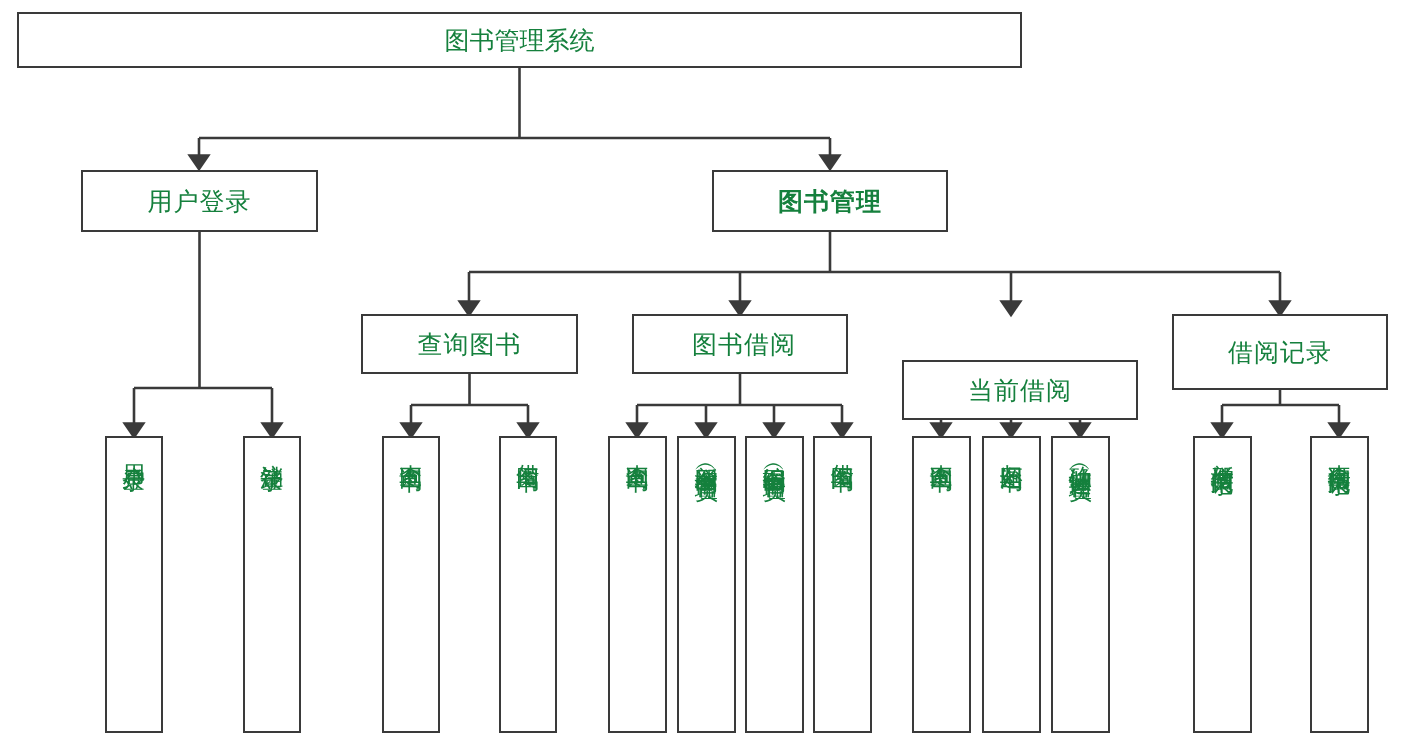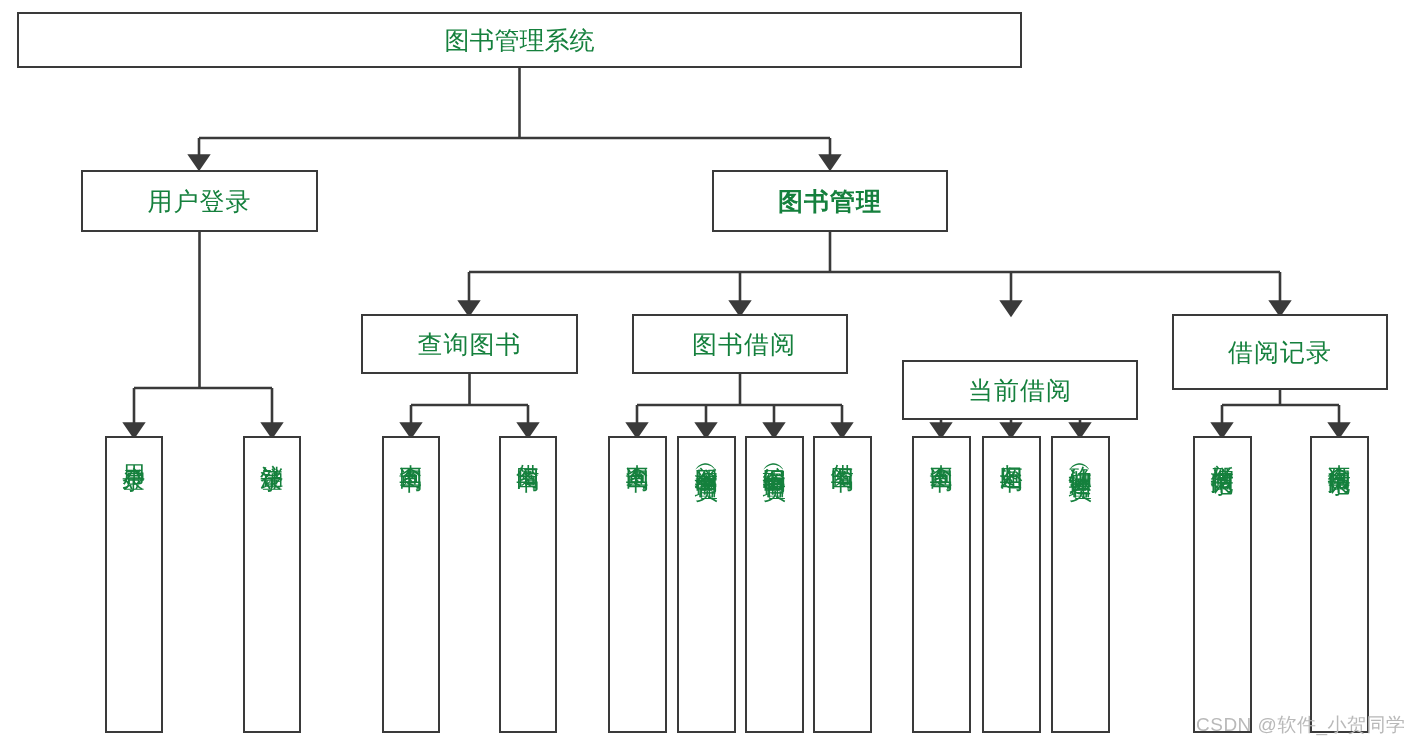--- a/index.html
+++ b/index.html
@@ -168,15 +168,14 @@
     <span class="vtext tall">确认归还（管理员）</span>
   </div>
 
   <div class="node leaf" style="left:1193px;top:436px;width:59px;height:297px;">
     <span class="vtext">新增借阅记录</span>
   </div>
   <div class="node leaf" style="left:1310px;top:436px;width:59px;height:297px;">
     <span class="vtext">查询借阅记录</span>
   </div>
 
-  <div id="watermark">CSDN @软件_小贺同学</div>
 
 </div>
 
 </body></html>

